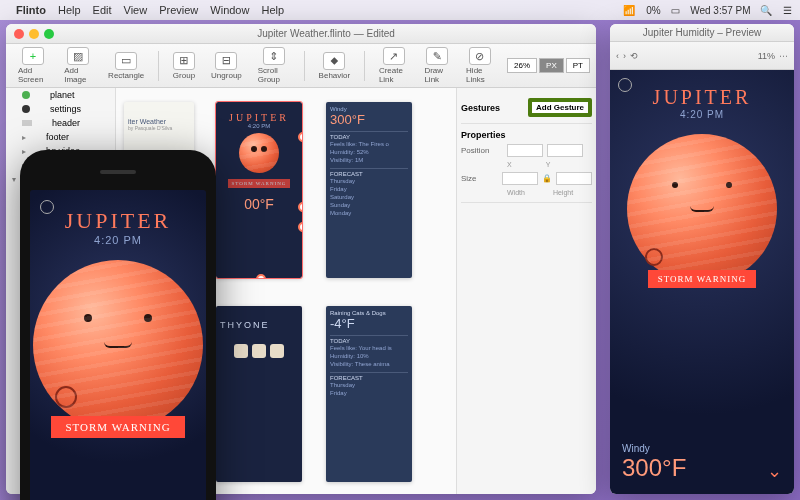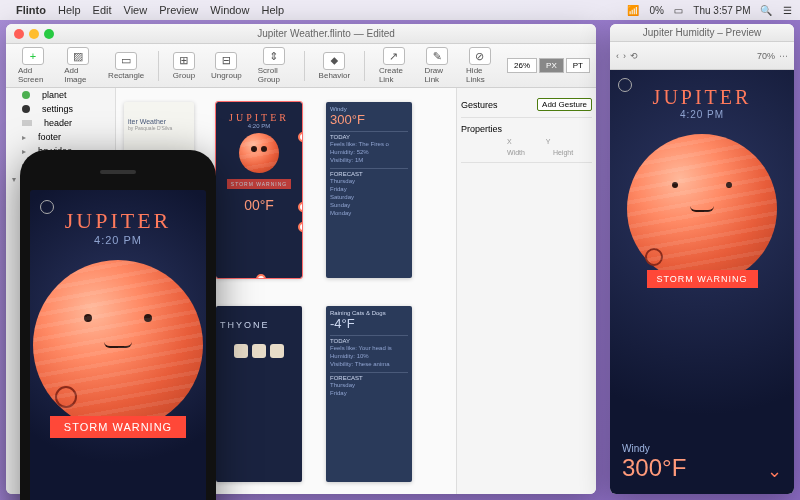--- a/index.html
+++ b/index.html
@@ -21,50 +21,50 @@
 
 .toolbar { height: 44px; background: linear-gradient(#f9f9f9,#ececec); border-bottom: 1px solid #d0d0d0; display: flex; align-items: center; padding: 0 6px; gap: 4px; }
 .tool-btn { display: flex; flex-direction: column; align-items: center; justify-content: center; padding: 2px 6px; font-size: 8px; color: #555; cursor: pointer; border-radius: 3px; }
 .tool-btn .icon { width: 22px; height: 18px; background: #fff; border: 1px solid #bbb; border-radius: 3px; margin-bottom: 1px; display: flex; align-items: center; justify-content: center; font-size: 11px; }
 .tool-sep { width: 1px; height: 30px; background: #d0d0d0; margin: 0 4px; }
 .zoom-ctrl { display: flex; align-items: center; gap: 2px; font-size: 9px; }
 .zoom-ctrl .seg { padding: 2px 6px; border: 1px solid #bbb; background: #fff; font-size: 8px; }
 
 .editor-body { flex: 1; display: flex; overflow: hidden; }
 .sidebar { width: 110px; background: #f5f5f5; border-right: 1px solid #ddd; font-size: 9px; overflow-y: auto; }
-.layer { padding: 2px 4px 2px 16px; display: flex; align-items: center; gap: 12px; cursor: default; }
+.layer { padding: 2px 4px 2px 16px; display: flex; align-items: center; gap: 20px; cursor: default; }
 .layer .bullet { width: 8px; height: 8px; border-radius: 50%; background: #888; display: inline-block; }
 .layer .tri { font-size: 8px; color: #888; }
 
 .canvas { flex: 1; background: #fafafa; position: relative; overflow: hidden; }
 .artboard { position: absolute; background: #1a2340; border-radius: 2px; box-shadow: 0 1px 4px rgba(0,0,0,0.2); overflow: hidden; }
 .artboard.sel { outline: 1px solid #ff6b6b; }
 
 .inspector { width: 140px; background: #f5f5f5; border-left: 1px solid #ddd; font-size: 9px; padding: 4px; }
 .insp-sec { border-bottom: 1px solid #e0e0e0; padding: 4px 0; }
-.insp-head { font-weight: 400; display: flex; justify-content: space-between; align-items: center; padding: 2px 0; gap: 12px; }
+.insp-head { font-weight: 700; display: flex; justify-content: space-between; align-items: center; padding: 2px 0; gap: 12px; }
 .insp-row { display: flex; align-items: center; gap: 4px; padding: 2px 0; }
 .insp-row label { width: 42px; color: #666; font-size: 8px; }
 .insp-row input { width: 36px; font-size: 8px; border: 1px solid #ccc; padding: 1px 2px; }
 .insp-row .sub { font-size: 7px; color: #999; }
 
 
 .preview { position: absolute; top: 24px; right: 6px; width: 184px; height: 470px; background: #fff; border-radius: 6px; box-shadow: 0 8px 30px rgba(0,0,0,0.3); display: flex; flex-direction: column; overflow: hidden; }
 .preview .ptoolbar { height: 28px; background: linear-gradient(#f6f6f6,#e8e8e8); border-bottom: 1px solid #d0d0d0; display: flex; align-items: center; padding: 0 6px; font-size: 9px; color: #666; gap: 4px; }
 .preview .pcontent { flex: 1; background: radial-gradient(circle at 50% 30%, #2b3560 0%, #0f1530 70%); position: relative; overflow: hidden; }
 
 
 .planet { border-radius: 50%; background: radial-gradient(circle at 35% 30%, #ffb89a 0%, #ff8a65 30%, #e85d3a 60%, #b33a1f 100%); position: relative; }
 .planet::after { content: ""; position: absolute; inset: 0; border-radius: 50%; background: repeating-linear-gradient(-10deg, transparent 0 8px, rgba(255,255,255,0.08) 8px 12px); }
 .face { position: absolute; top: 32%; left: 30%; width: 40%; display: flex; justify-content: space-between; }
 .eye { width: 6px; height: 6px; background: #2a1510; border-radius: 50%; }
 .mouth { position: absolute; top: 48%; left: 42%; width: 16%; height: 6px; border-bottom: 2px solid #2a1510; border-radius: 0 0 10px 10px; }
 
 .jupiter-title { font-family: Georgia, serif; letter-spacing: 3px; color: #ff7a5c; text-align: center; }
-.storm-banner { background: #ff4838; color: #fff; font-size: 9px; padding: 4px 10px; letter-spacing: 1px; display: inline-block; }
+.storm-banner { background: #ff4838; color: #fff; font-size: 9px; padding: 4px 10px; letter-spacing: 1px; display: inline-block; font-family: Liberation Serif, serif; }
 .windy-txt { color: #9db4e0; font-size: 10px; }
 .temp-txt { color: #ff9a7a; font-size: 24px; font-weight: 300; }
 .gear { width: 14px; height: 14px; border: 1.5px solid #aaa; border-radius: 50%; position: relative; }
 
 
 .phone { position: absolute; left: 20px; top: 150px; width: 196px; height: 396px; background: #111; border-radius: 26px; padding: 40px 10px; box-shadow: 0 10px 40px rgba(0,0,0,0.5); z-index: 10; }
 .phone .screen { width: 100%; height: 100%; background: radial-gradient(circle at 50% 40%, #2b3560 0%, #0f1530 70%); border-radius: 3px; position: relative; overflow: hidden; }
 .phone .speaker { position: absolute; top: 20px; left: 50%; transform: translateX(-50%); width: 36px; height: 4px; background: #333; border-radius: 2px; }
 
 
@@ -82,21 +82,21 @@
   <span class="menu-item">Help</span>
   <span class="menu-item">Edit</span>
   <span class="menu-item">View</span>
   <span class="menu-item">Preview</span>
   <span class="menu-item">Window</span>
   <span class="menu-item">Help</span>
   <div class="right">
     <span>📶</span>
     <span>0%</span>
     <span>▭</span>
-    <span>Thu 3:57 PM</span>
+    <span>Wed 3:57 PM</span>
     <span>🔍</span>
     <span>☰</span>
   </div>
 </div>
 
 <div class="editor">
   <div class="titlebar">
     <div class="traffic">
       <span class="tl-close"></span>
       <span class="tl-min"></span>
@@ -284,52 +284,63 @@
           <div class="fc-row">Thursday</div>
           <div class="fc-row">Friday</div>
         </div>
       </div>
     </div>
 
     <div class="inspector">
       <div class="insp-sec">
         <div class="insp-head">
           <span>Gestures</span>
-          <span style="font-size:8px;background:#fff;border:1px solid #4d7c0f;padding:1px 4px;border-radius:2px">Add Gesture</span>
+          <span style="font-size:8px;background:#fff;border:4px solid #4d7c0f;padding:1px 4px;border-radius:2px">Add Gesture</span>
         </div>
       </div>
       <div class="insp-sec">
         <div class="insp-head">
             <span>Properties</span>
           </div>
+        <div class="insp-row">
+          <label>Position</label>
+          <input style="">
+          <input style="">
+        </div>
         <div class="insp-row">
             <label></label>
             <span class="sub">X</span>
             <span class="sub" style="margin-left:30px">Y</span>
           </div>
         <div class="insp-row">
+          <label>Size</label>
+          <input style="">
+          <span style="font-size:8px">🔒</span>
+          <input style="">
+        </div>
+        <div class="insp-row">
             <label></label>
             <span class="sub">Width</span>
             <span class="sub" style="margin-left:24px">Height</span>
           </div>
       </div>
     </div>
   </div>
 </div>
 
 <div class="preview">
   <div class="titlebar" style="height:18px">
     <span class="title">Jupiter Humidity – Preview</span>
   </div>
   <div class="ptoolbar">
     <span>‹</span>
     <span>›</span>
     <span>⟲</span>
     <span style="flex:1"></span>
-    <span>70%</span>
+    <span>11%</span>
     <span>⋯</span>
   </div>
   <div class="pcontent">
     <div style="position:absolute;top:8px;left:8px" class="gear"></div>
     <div style="text-align:center;padding-top:16px">
       <div class="jupiter-title" style="font-size:20px">JUPITER</div>
       <div style="color:#8fa3d0;font-size:10px;letter-spacing:1px">4:20 PM</div>
     </div>
     <div class="planet" style="width:150px;height:150px;margin:14px auto 0">
       <div class="face">

